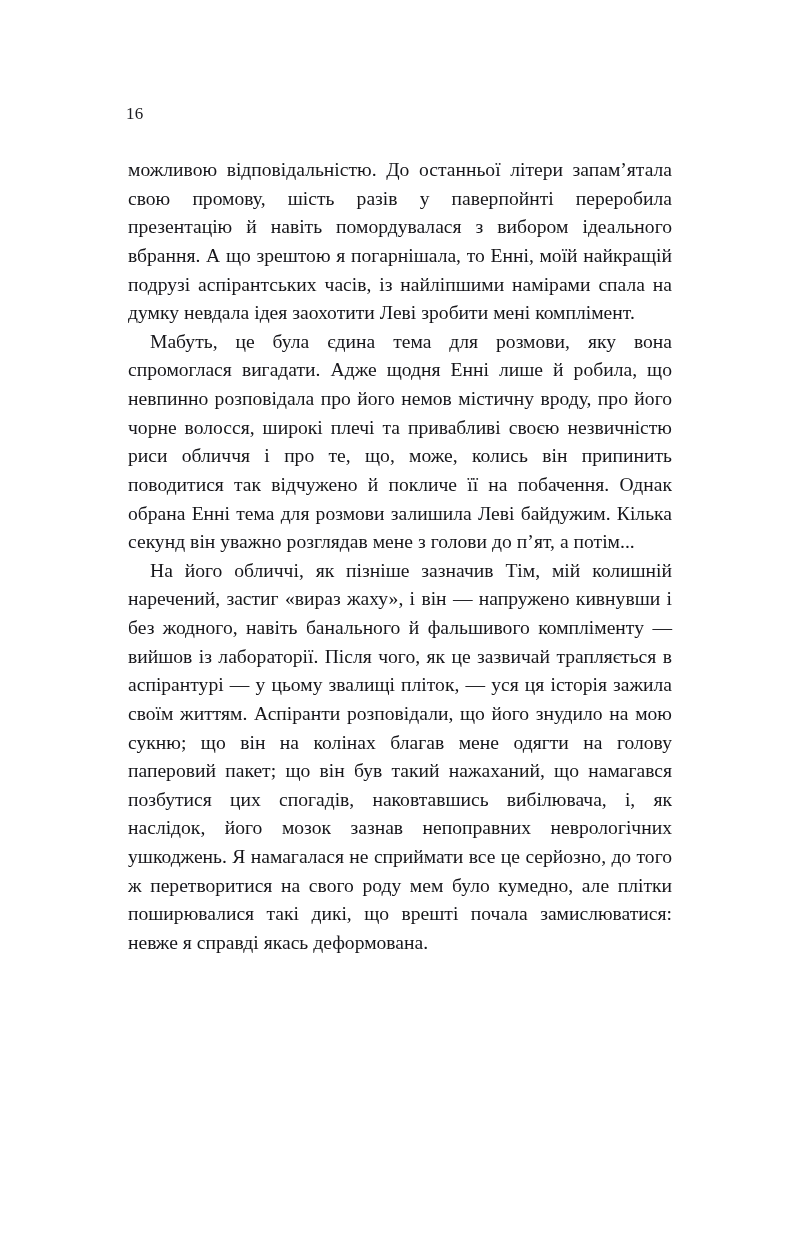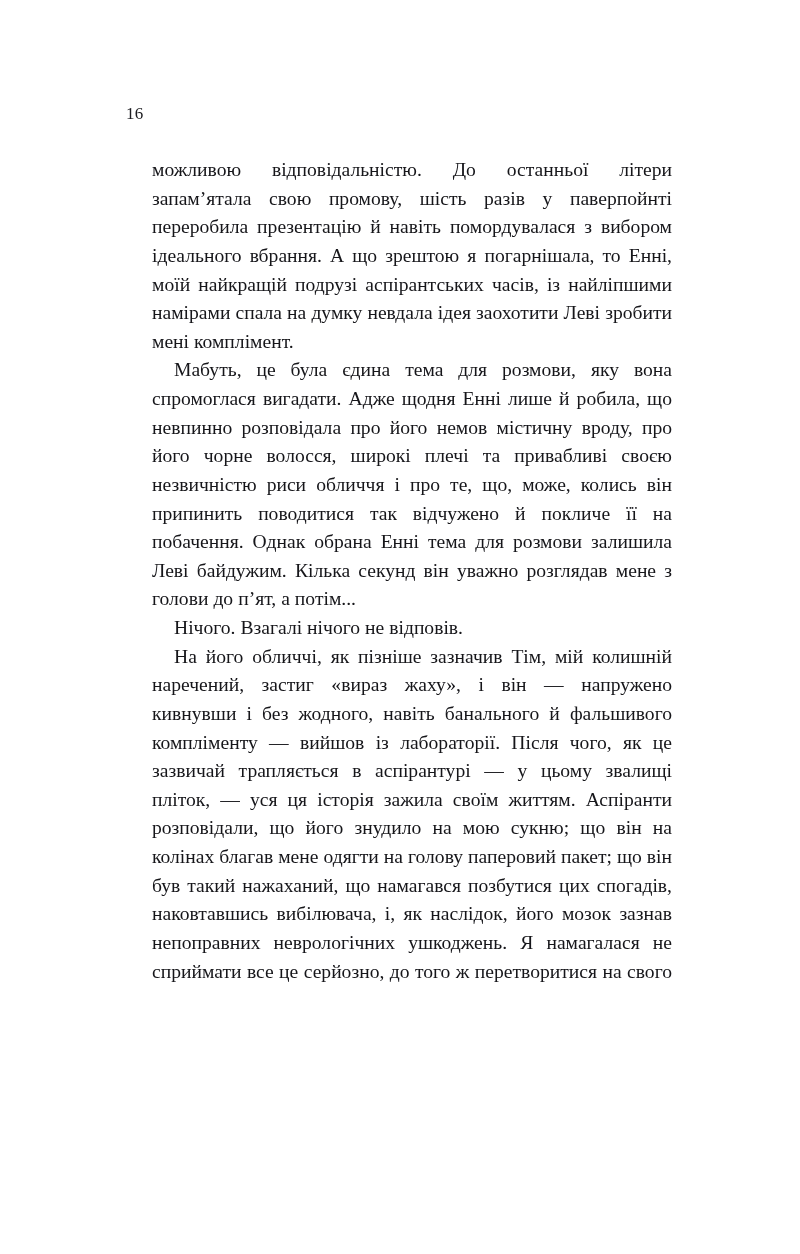--- a/index.html
+++ b/index.html
@@ -44,29 +44,28 @@
     margin: 0;
     text-indent: 0;
   }
   .textblock p.indent {
     text-indent: 22px;
   }
   .textblock p.flush {
     text-indent: 0;
   }
   
-  .textblock p { text-align-last: left; margin-left: 24px; }
+  .textblock p { text-align-last: left; }
 </style>
 </head>
 <body>
 
 <div class="page">
 
   <div class="folio">16</div>
 
   <div class="textblock">
     <p class="flush">можливою відповідальністю. До останньої літери запам’ятала свою промову, шість разів у паверпойнті переробила презентацію й навіть помордувалася з вибором ідеального вбрання. А що зрештою я погарнішала, то Енні, моїй найкращій подрузі аспірантських часів, із найліпшими намірами спала на думку невдала ідея заохотити Леві зробити мені комплімент.</p>
     <p class="indent">Мабуть, це була єдина тема для розмови, яку вона спромоглася вигадати. Адже щодня Енні лише й робила, що невпинно розповідала про його немов містичну вроду, про його чорне волосся, широкі плечі та привабливі своєю незвичністю риси обличчя і про те, що, може, колись він припинить поводитися так відчужено й покличе її на побачення. Однак обрана Енні тема для розмови залишила Леві байдужим. Кілька секунд він уважно розглядав мене з голови до п’ят, а потім...</p>
-    <p class="indent">Нічого. Взагалі нічого не відповів.</p>
     <p class="indent">На його обличчі, як пізніше зазначив Тім, мій колишній наречений, застиг «вираз жаху», і він — напружено кивнувши і без жодного, навіть банального й фальшивого компліменту — вийшов із лабораторії. Після чого, як це зазвичай трапляється в аспірантурі — у цьому звалищі пліток, — уся ця історія зажила своїм життям. Аспіранти розповідали, що його знудило на мою сукню; що він на колінах благав мене одягти на голову паперовий пакет; що він був такий нажаханий, що намагався позбутися цих спогадів, наковтавшись вибілювача, і, як наслідок, його мозок зазнав непоправних неврологічних ушкоджень. Я намагалася не сприймати все це серйозно, до того ж перетворитися на свого роду мем було кумедно, але плітки поширювалися такі дикі, що врешті почала замислюватися: невже я справді якась деформована.</p>
   </div>
 
 </div>
 
 </body></html>

